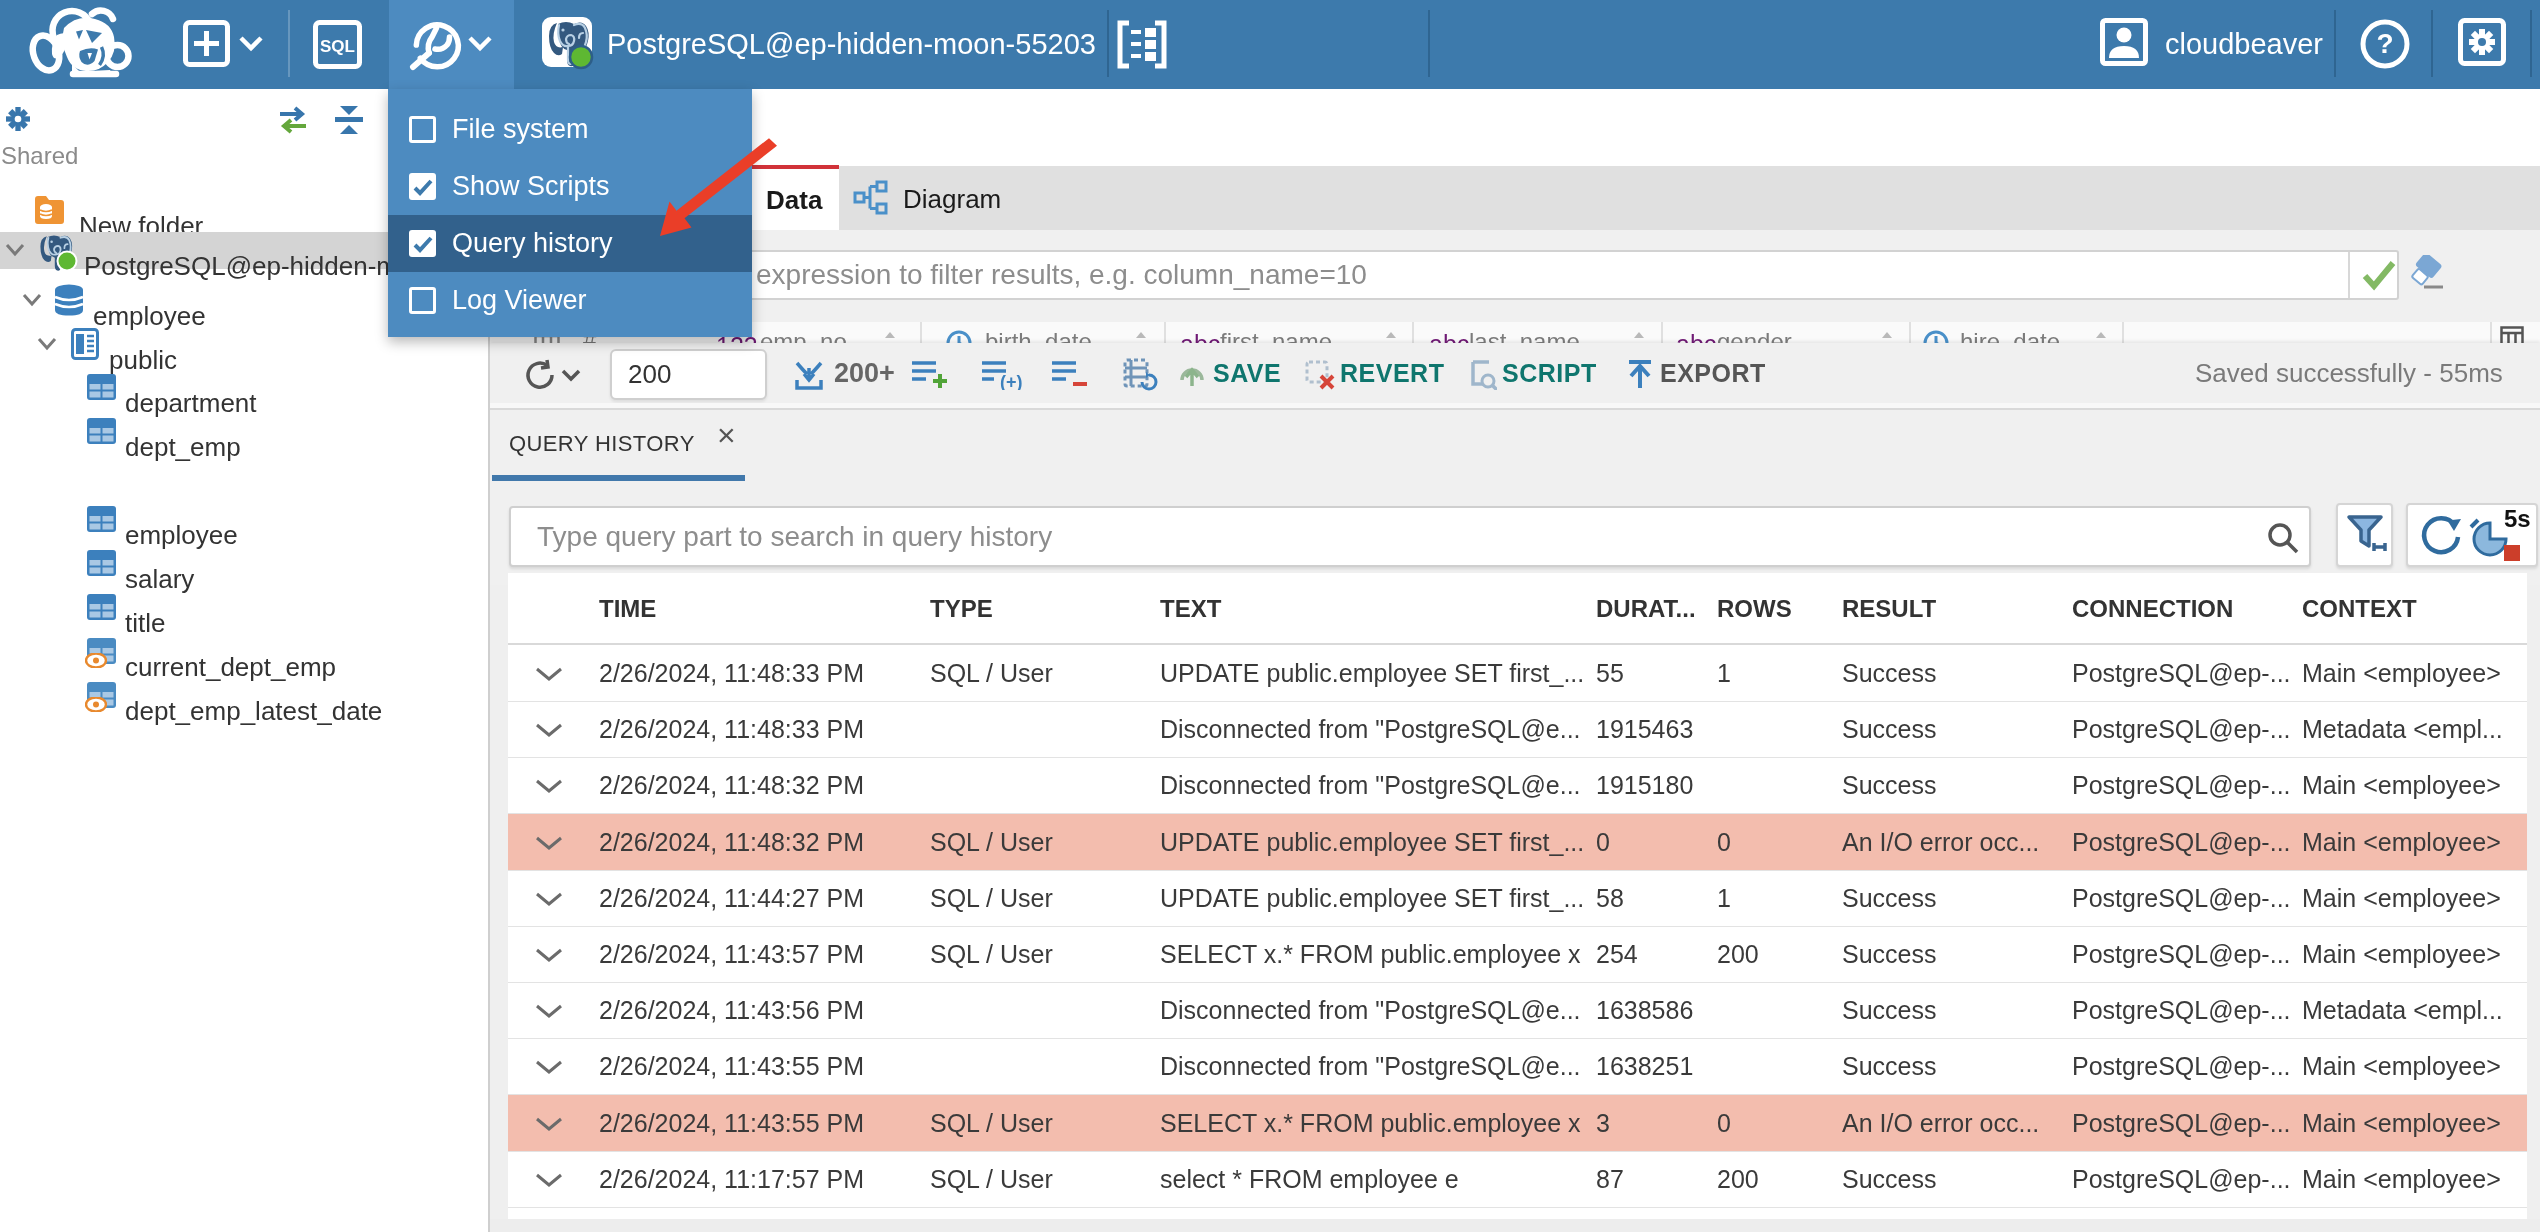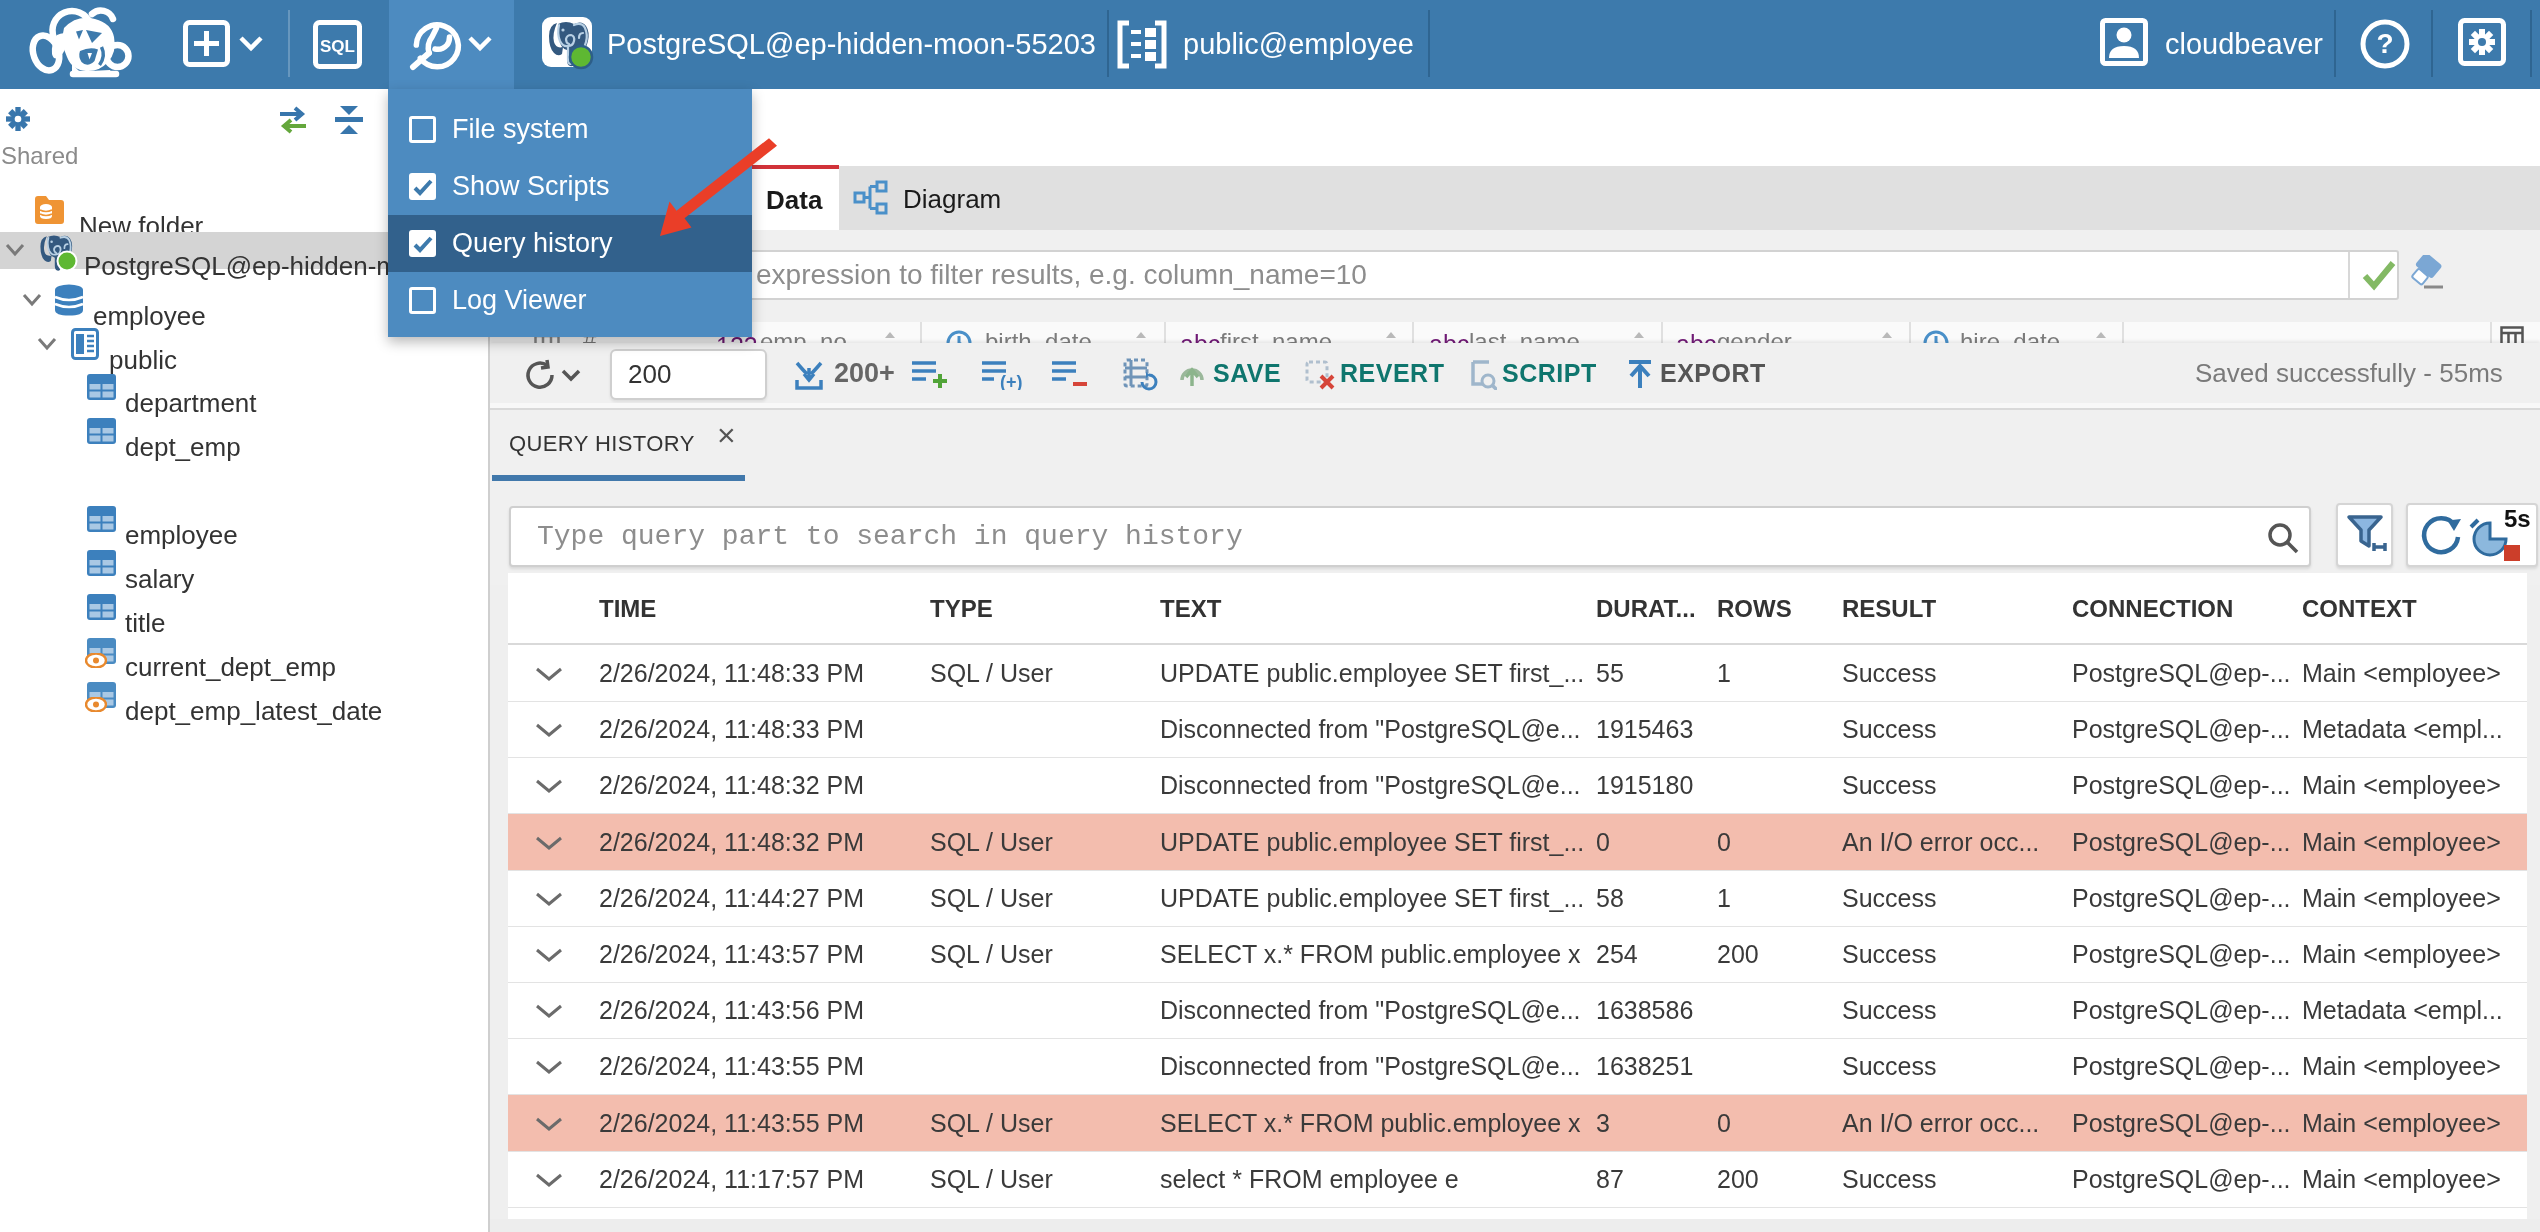--- a/index.html
+++ b/index.html
@@ -35,21 +35,21 @@
 .gridhdr { position:absolute; top:0; height:48px; border-right:2px solid #e0e0e0; }
 .gridhdr .nm { position:absolute; font-size:24px; color:#7c7c7c; top:6px; }
 .gridhdr .tp { position:absolute; font-size:25px; font-weight:normal; color:#701a75; top:10px; }
 .toolbar { position:absolute; left:0; top:254px; width:2050px; height:60px; background:#f0f0f0; box-shadow:0 -2px 3px rgba(0,0,0,0.08); }
 .tblabel { position:absolute; font-size:25px; font-weight:bold; color:#0f766e; line-height:60px; letter-spacing:0.5px; }
 .qtabrow { position:absolute; left:0; top:314px; width:2050px; height:83px; background:#f0f0f0; border-top:2px solid #d9d9d9; margin-top:5px; box-sizing:content-box; height:76px; }
 .qtab { position:absolute; left:19px; top:21px; font-size:22px; color:#333; letter-spacing:0.4px; }
 .qtabx { position:absolute; left:227px; top:7px; font-size:32px; color:#555; }
 .qunderline { position:absolute; left:2px; top:65px; width:253px; height:6px; background:#4178ab; }
 .searchrow { position:absolute; left:0; top:397px; width:2050px; height:99px; background:#f0f0f0; }
-.searchbox { position:absolute; left:19px; top:20px; width:1802px; height:61px; background:#fff; border:2px solid #cfcfcf; border-radius:4px; box-shadow:0 2px 3px rgba(0,0,0,0.10);font-family:Liberation Mono, monospace; }
+.searchbox { position:absolute; left:19px; top:20px; width:1802px; height:61px; background:#fff; border:2px solid #cfcfcf; border-radius:4px; box-shadow:0 2px 3px rgba(0,0,0,0.10); }
 .searchbox .ph { position:absolute; left:26px; top:0; line-height:57px; font-size:28px; color:#8d8d8d; }
 .fbtn { position:absolute; top:17px; height:64px; background:#fff; border:2px solid #d5d5d5; border-radius:4px; box-shadow:0 2px 3px rgba(0,0,0,0.10); }
 
 
 .htable { position:absolute; left:18px; top:484px; width:2019px; height:634px; background:#fff; }
 .hhead { position:absolute; left:0; top:0; width:2019px; height:72px; border-bottom:2px solid #d9d9d9; }
 .hhead div { position:absolute; top:0; line-height:72px; font-size:24px; font-weight:bold; color:#333; }
 .hrow { position:absolute; left:0; width:2019px; height:57px; border-bottom:1px solid #e3e3e3;text-decoration:underline; }
 .hrow div { position:absolute; top:0; line-height:56px; font-size:25px; color:#3a3a3a; white-space:nowrap; }
 .err { background:#f3bdae; }
@@ -638,21 +638,20 @@
     <div class="sepd" style="left:1107px"></div>
 
     <svg class="abs" style="left:1117px;top:20px" width="50" height="49" viewBox="0 0 50 49">
       <path d="M12 3 H3 V46 H12" stroke="#fff" stroke-width="5" fill="none"></path>
       <path d="M38 3 H47 V46 H38" stroke="#fff" stroke-width="5" fill="none"></path>
       <path d="M14 12 H24 M14 24 H24 M14 36 H24" stroke="#fff" stroke-width="4"></path>
       <rect x="28" y="8" width="11" height="9" fill="#fff"></rect>
       <rect x="28" y="20" width="11" height="9" fill="#fff"></rect>
       <rect x="28" y="32" width="11" height="9" fill="#fff"></rect>
     </svg>
-    <div class="tbtext" style="left:1183px">public@employee</div>
     <div class="sepd" style="left:1428px"></div>
 
     <svg class="abs" style="left:2100px;top:18px" width="48" height="48" viewBox="0 0 48 48">
       <rect x="2.5" y="2.5" width="43" height="43" rx="3" fill="none" stroke="#fff" stroke-width="5"></rect>
       <circle cx="24" cy="17" r="7.5" fill="#fff"></circle>
       <path d="M9 40 Q9 28 24 28 Q39 28 39 40 Z" fill="#fff"></path>
     </svg>
     <div class="tbtext" style="left:2165px">cloudbeaver</div>
     <div class="sepd" style="left:2334px"></div>
     <svg class="abs" style="left:2360px;top:19px" width="50" height="50" viewBox="0 0 50 50">

